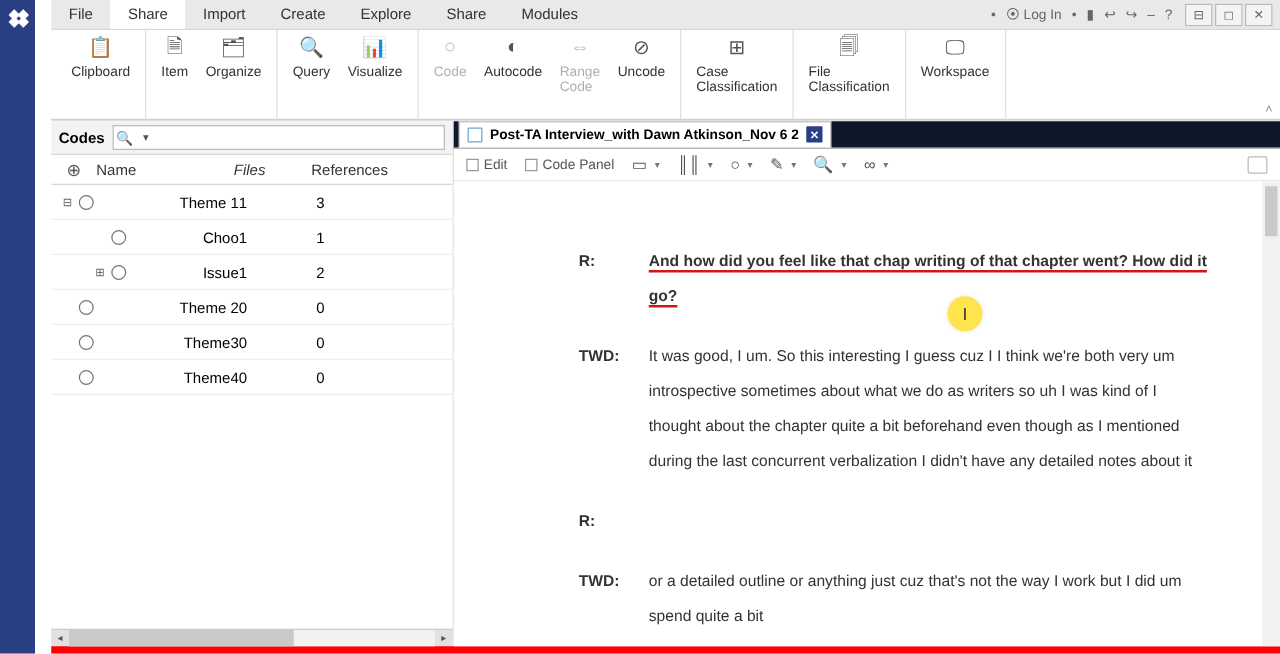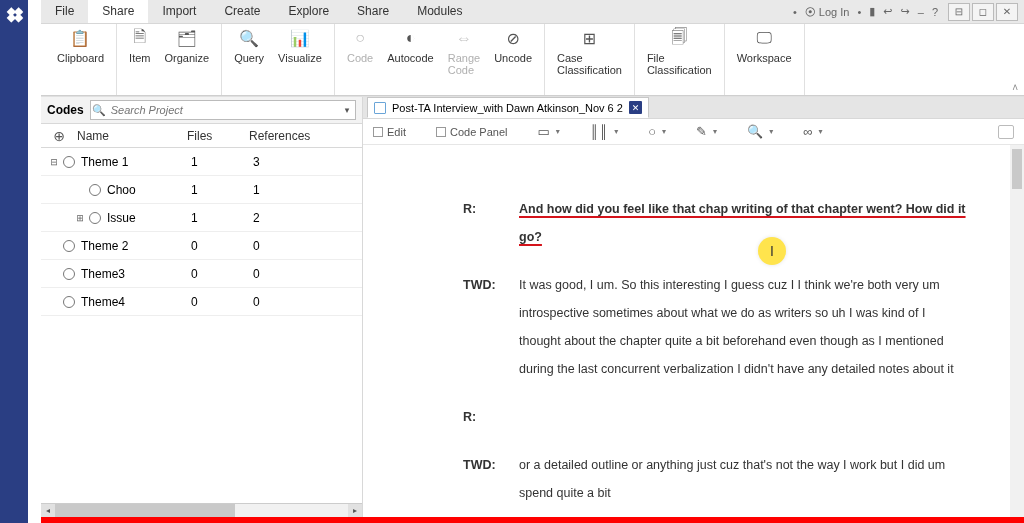--- a/index.html
+++ b/index.html
@@ -34,41 +34,41 @@
   .sidepanel { width:322px; background:#fbfbfb; border-right:1px solid #d8d8d8; display:flex; flex-direction:column; font-size:12px;}
   .panel-title { display:flex; align-items:center; padding:3px 6px; border-bottom:1px solid #d8d8d8; background:#f3f3f3;}
   .panel-title b { font-size:12px; margin-right:6px;}
   .searchwrap { flex:1; display:flex; align-items:center; border:1px solid #bbb; background:#fff; height:20px;}
   .searchicon { width:18px; text-align:center; color:#888; font-size:11px;}
   .searchinput { flex:1; border:none; outline:none; font-size:11px; font-style:italic; color:#888; padding:2px;}
   .searchdd { width:16px; text-align:center; color:#555; font-size:9px; cursor:pointer;}
   .colhead { display:flex; align-items:center; height:24px; border-bottom:1px solid #d8d8d8; font-size:12px; color:#333; background:#fff;}
   .col-expand{ width:36px; text-align:center; font-size:14px; color:#555;}
   .col-name { width:110px;}
-  .col-files { width:62px;}
+  .col-files { width:62px;font-style:italic;}
   .col-refs { flex:1;}
   .tree { flex:1; overflow:auto; background:#fff;}
   .node { display:flex; align-items:center; height:28px; border-bottom:1px solid #eee;}
   .tw { width:18px; text-align:center; font-size:9px; color:#666; cursor:pointer;}
   .nodecircle { width:12px; height:12px; border:1.5px solid #777; border-radius:50%; margin-right:6px; cursor:pointer;}
-  .node-row .cname { width:110px; }
+  .node-row .cname { width:110px;text-align:right; }
   .node-row .cfiles{ width:62px;}
   .node-row .crefs{ flex:1;}
   .tree-hint { color:#9a9a9a; font-size:12px; text-align:center; padding:40px 12px;}
   .hscroll { height:14px; background:#eee; border-top:1px solid #ccc; display:flex; align-items:stretch;}
   .hscroll .track{ flex:1; background:#f1f1f1; position:relative;}
   .hscroll .thumb{ position:absolute; left:0; top:0; bottom:0; width:180px; background:#c9c9c9;}
   .hscroll .arrow{ width:14px; background:#e1e1e1; display:flex; align-items:center; justify-content:center; font-size:8px; color:#555;}
   
   .docarea { flex:1; display:flex; flex-direction:column; min-width:0;}
-  .doctab { height:22px; display:flex; align-items:flex-start; border-bottom:1px solid #d8d8d8; background:#e5e5e5; font-size:11px;}
+  .doctab { height:22px; display:flex; align-items:flex-start; border-bottom:1px solid #d8d8d8; background:#0f172a; font-size:11px;font-weight:bold;}
   .doctab .tabi{ display:flex; align-items:center; background:#fff; border:1px solid #c7c7c7; border-bottom:1px solid #fff; height:21px; padding:0 6px; gap:6px; margin-left:4px;}
   .tabi .docicon{ width:12px; height:12px; border:1px solid #6aa5d8; border-radius:1px; position:relative;}
   .tabi .closex{ width:13px; height:13px; background:#2a3e83; color:#fff; display:flex; align-items:center; justify-content:center; font-size:9px; cursor:pointer; border-radius:1px;}
-  .doctoolbar { height:26px; display:flex; align-items:center; gap:30px; padding:0 10px; font-size:11px; color:#555; border-bottom:1px solid #e6e6e6;}
+  .doctoolbar { height:26px; display:flex; align-items:center; gap:14px; padding:0 10px; font-size:11px; color:#555; border-bottom:1px solid #e6e6e6;}
   .tbitm { display:flex; align-items:center; gap:4px; cursor:pointer;}
   .tbchk { width:10px; height:10px; border:1px solid #999;}
   .tbdd { font-size:8px; color:#777; margin-left:2px;}
   .tbicon { font-size:13px; color:#555;}
   .tbspacer{ flex:1;}
   .tbpop{ width:16px;height:14px;border:1px solid #bbb;border-radius:2px;position:relative;}
   .doccontent { flex:1; position:relative; overflow:hidden; background:#fff;}
   .docscroll { position:absolute; right:0; top:0; bottom:0; width:14px; background:#f1f1f1;}
   .docscroll .sthumb{ position:absolute; left:2px; right:2px; top:4px; height:40px; background:#c9c9c9;}
   .docinner { position:absolute; left:0; right:14px; top:0; bottom:0; padding:50px 40px 10px 100px; font-size:12.5px; color:#333; line-height:28px;}
@@ -196,21 +196,20 @@
         <span class="ribbon-chevron">˄</span>
     </div>
 
     <div class="mainrow">
 
       <div class="sidepanel">
         <div class="panel-title">
           <b>Codes</b>
           <div class="searchwrap">
             <div class="searchicon">🔍</div>
-            <input class="searchinput" placeholder="Search Project" style="">
             <div class="searchdd">▾</div>
           </div>
         </div>
         <div class="colhead">
           <div class="col-expand">⊕</div>
           <div class="col-name">Name</div>
           <div class="col-files">Files</div>
           <div class="col-refs">References</div>
         </div>
         <div class="tree" id="tree">

